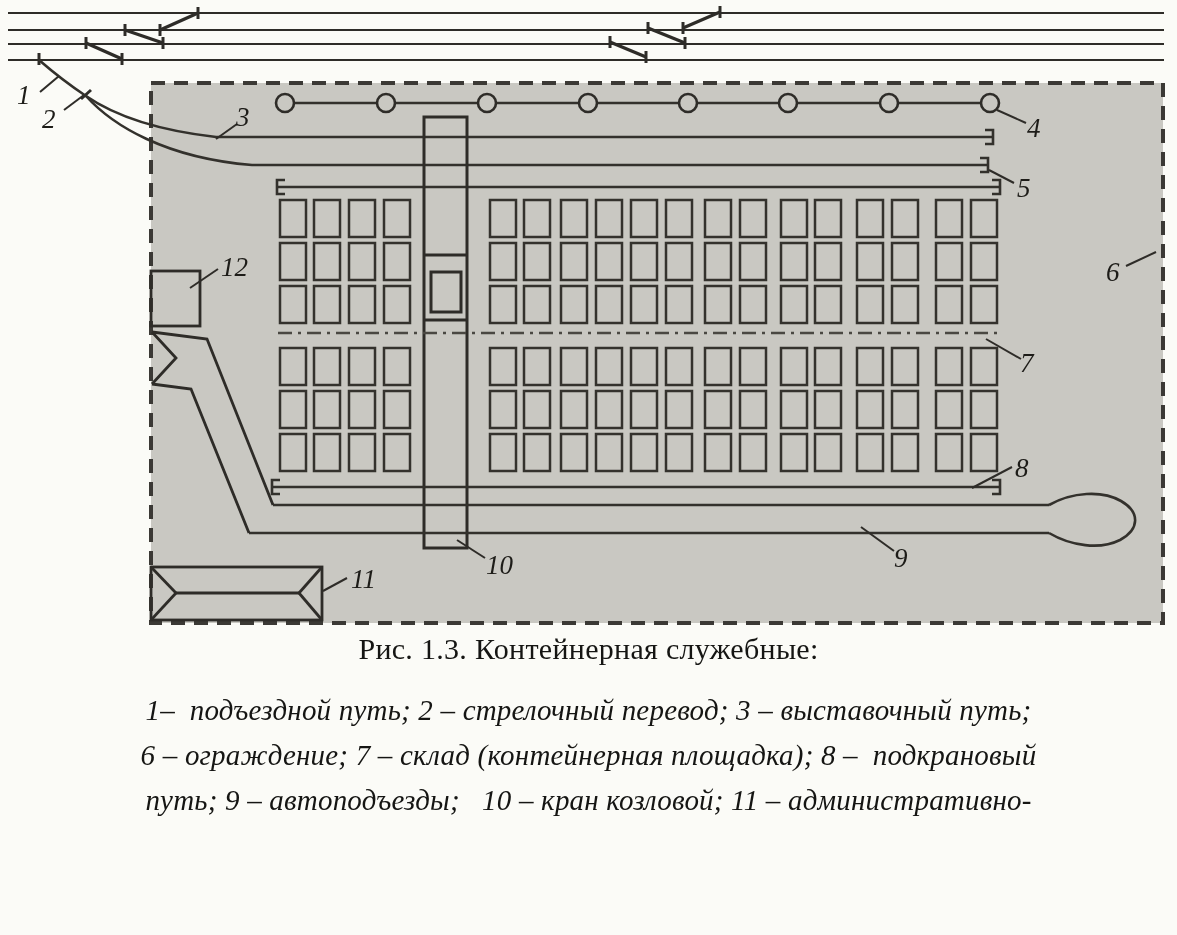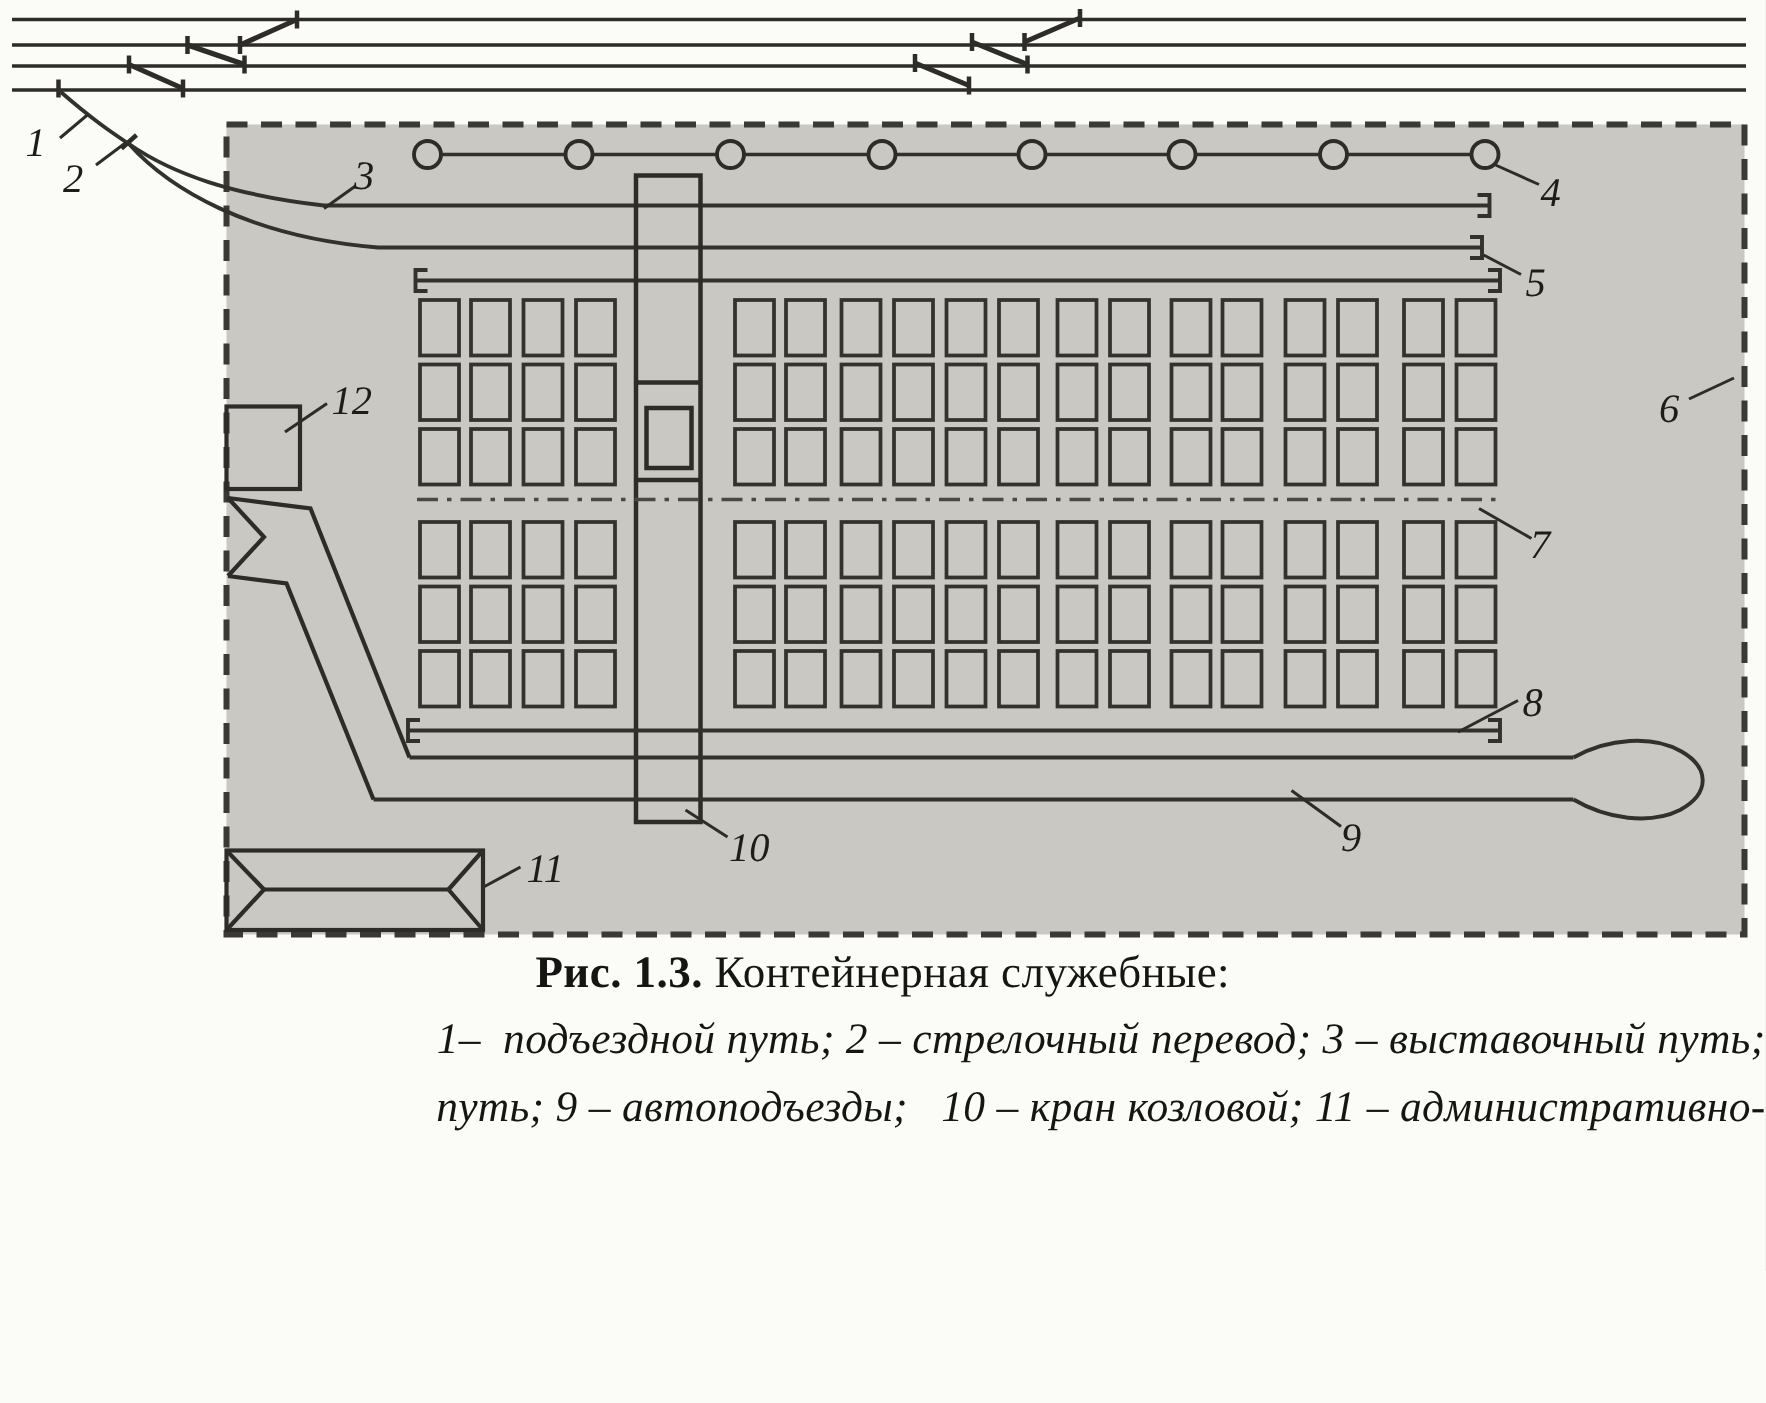--- a/index.html
+++ b/index.html
@@ -20,22 +20,22 @@
   .pole{fill:#c9c8c2;stroke:#2e2c28;stroke-width:2.6;}
   .crane{fill:none;stroke:#2e2c28;stroke-width:3;}
   .cont{fill:none;stroke:#34322d;stroke-width:2.5;}
   .dashdot{stroke:#4a4842;stroke-width:2.4;fill:none;stroke-dasharray:14 6 3 6;}
   .road{stroke:#33312c;stroke-width:2.6;fill:none;}
   .bld{fill:none;stroke:#2e2c28;stroke-width:2.8;}
   .leader{stroke:#2e2c28;stroke-width:2;fill:none;}
   .num{font-family:"Liberation Serif","DejaVu Serif",serif;font-style:italic;font-size:27px;fill:#1d1c18;}
   .caption{position:absolute;left:0;top:632px;width:1177px;text-align:center;color:#151513;}
   .cap-title{font-size:30px;letter-spacing:.3px;}
-  .cap-title .b{font-weight:bold;}
-  .legend{margin-top:5px;text-align:right;}
+  .cap-title .b{font-weight:normal;}
+  .legend{margin-top:22px;}
   .legend-line{font-style:italic;font-size:29px;line-height:45px;white-space:pre-wrap;letter-spacing:.2px;}
 </style>
 </head>
 <body>
 
 <div class="page">
 
   <svg width="1177" height="632" viewBox="0 0 1177 632">
 
     <rect class="fence" x="151" y="83" width="1012" height="540"></rect>
@@ -278,16 +278,17 @@
       <text class="num" x="221" y="276">12</text>
     </g>
   </svg>
 
   <div class="caption">
     <div class="cap-title">
       <span class="b">Рис. 1.3.</span><span> Контейнерная служебные:</span>
     </div>
     <div class="legend">
       <div class="legend-line">1–  подъездной путь; 2 – стрелочный перевод; 3 – выставочный путь;</div>
+      <div class="legend-line">6 – ограждение; 7 – склад (контейнерная площадка); 8 –  подкрановый</div>
       <div class="legend-line">путь; 9 – автоподъезды;   10 – кран козловой; 11 – административно-</div>
     </div>
   </div>
 </div>
 
 </body></html>

